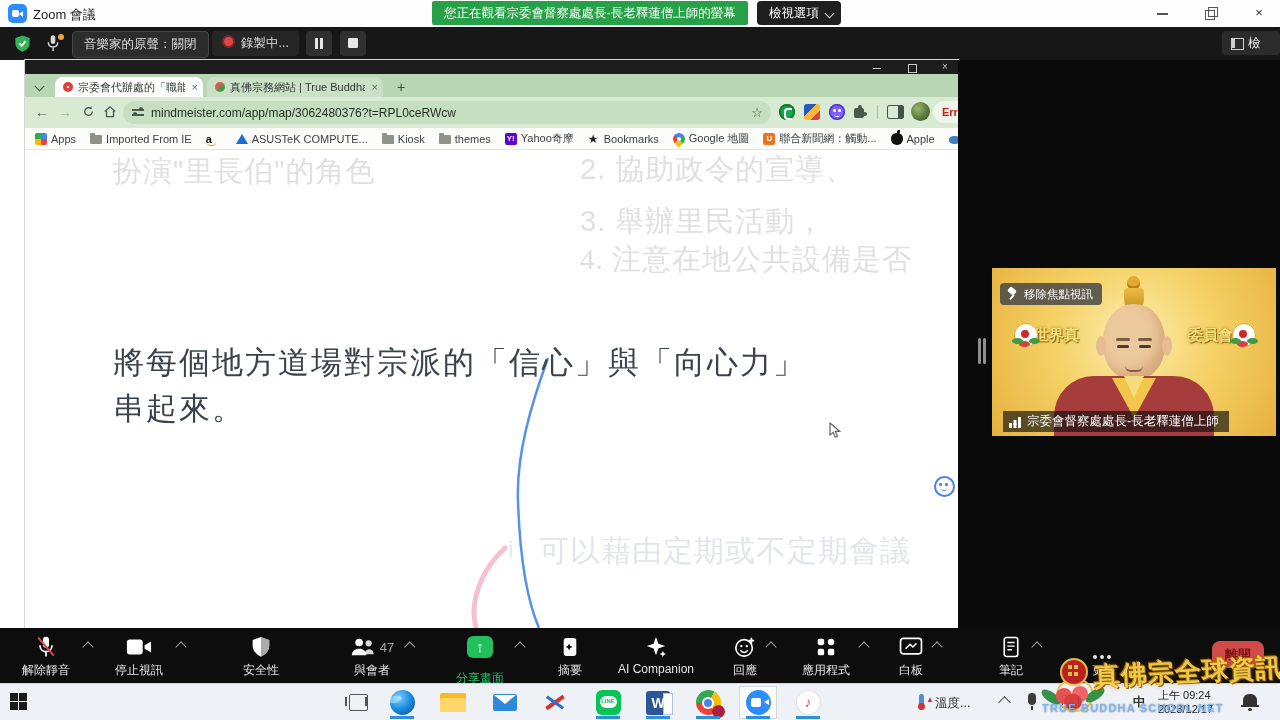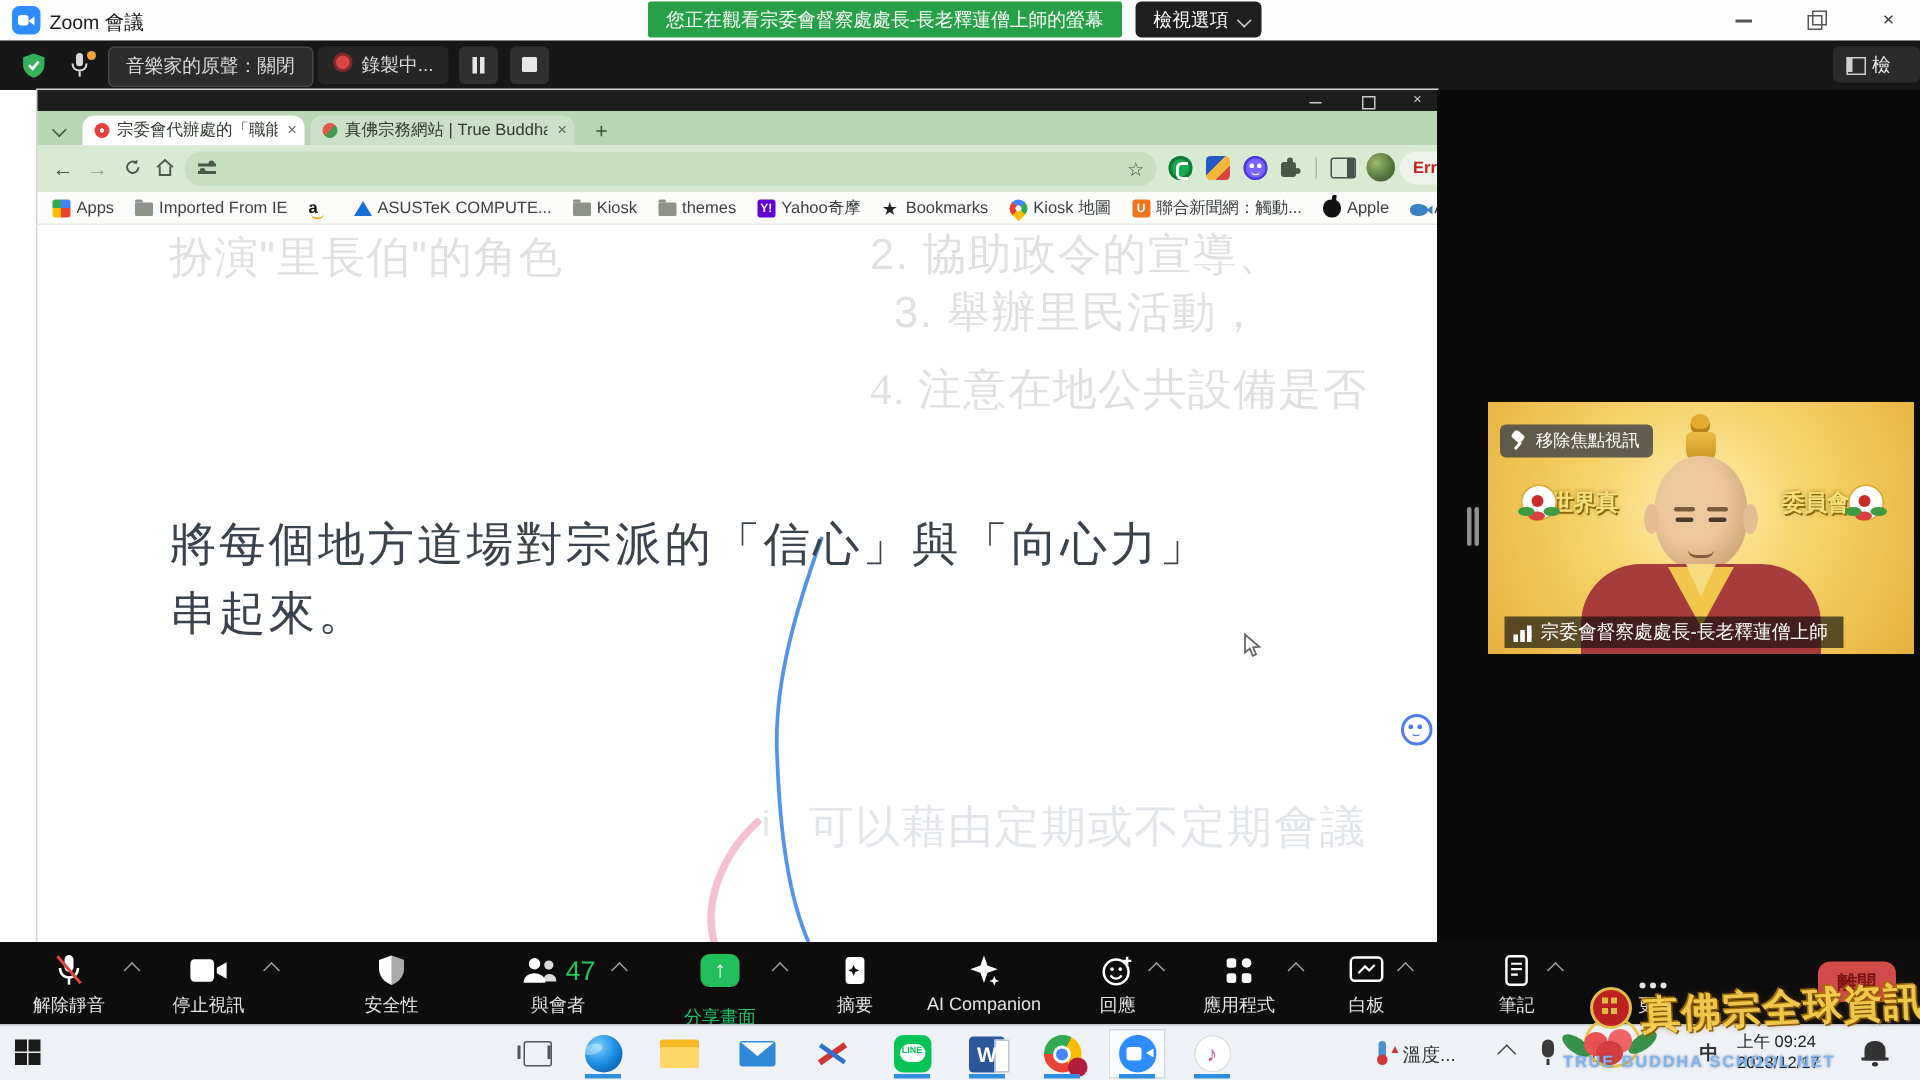--- a/index.html
+++ b/index.html
@@ -151,21 +151,21 @@
   .sigbars::before{content:"";position:absolute;left:0;bottom:0;width:3px;height:5px;background:#fff;box-shadow:4.5px 0 0 #fff,4.5px -3px 0 #fff,9px 0 0 #fff,9px -3px 0 #fff,9px -6px 0 #fff;}
 
   
   .controlbar{left:0;top:628px;width:1280px;height:55px;background:#0d0d0d;}
   .cbitem{position:absolute;top:7px;transform:translateX(-50%);text-align:center;color:#e4e4e4;font-size:12px;}
   .cbitem .ic{height:24px;display:flex;align-items:center;justify-content:center;gap:4px;margin-bottom:3px;}
   .cbitem .lbl{white-space:nowrap;}
   .cb-chev{position:absolute;top:8px;width:7px;height:7px;border-left:1.6px solid #9e9e9e;border-top:1.6px solid #9e9e9e;transform:rotate(45deg);}
   .greenlbl{color:#23c268;margin-top:11px;}
   .sharebox{width:26px;height:22px;border-radius:6px;background:#23bf5c;color:#fff;font-size:15px;line-height:22px;font-weight:bold;}
-  .cbcount{font-size:18px;color:#22c55e;}
+  .cbcount{font-size:13px;color:#a3a3a3;}
   .leavebtn{left:1212px;top:13px;width:52px;height:27px;line-height:27px;text-align:center;background:#d14b4b;color:#7e1414;font-weight:bold;font-size:13px;border-radius:8px;}
   .dots3{width:22px;height:4px;}
   .dots3::before{content:"";position:absolute;left:0;top:10px;width:4px;height:4px;border-radius:50%;background:#e4e4e4;box-shadow:7px 0 0 #e4e4e4,14px 0 0 #e4e4e4;}
 
   
   .taskbar{left:0;top:683px;width:1280px;height:37px;background:#eef1f5;border-top:1px solid #cfd4da;}
   .startbtn{left:10px;top:9px;width:17px;height:17px;}
   .startbtn::before{content:"";position:absolute;left:0;top:0;width:8px;height:8px;background:#1a1a1a;box-shadow:9px 0 0 #1a1a1a,0 9px 0 #1a1a1a,9px 9px 0 #1a1a1a;}
   .searchbox{left:45px;top:3px;width:290px;height:30px;background:#fff;border:1px solid #b9bec6;box-sizing:border-box;overflow:hidden;}
   .searchbox input{position:absolute;left:36px;top:0;width:170px;height:28px;border:none;outline:none;font-size:13px;color:#555;background:transparent;font-family:inherit;}
@@ -317,20 +317,21 @@
             </svg>
         </div>
         <div class="abs navic nav-home">
           <svg width="14" height="14" viewBox="0 0 24 24" style="margin-top:2px">
               <path d="M3 11L12 3l9 8" stroke="#4a584a" stroke-width="2.2" fill="none"></path>
               <path d="M6 10v10h12V10" stroke="#4a584a" stroke-width="2.2" fill="none"></path>
             </svg>
         </div>
         <div class="abs urlpill">
           <span class="siteinfo"></span>
+          <span class="urltxt">mindmeister.com/app/map/3062480376?t=RPL0ceRWcw</span>
           <span class="starbk">☆</span>
         </div>
         <div class="abs extic ext1"></div>
         <div class="abs extic ext2"></div>
         <div class="abs extic ext3"></div>
         <div class="abs puzzle"></div>
         <div class="abs tdiv"></div>
         <div class="abs sidepanel"></div>
         <div class="abs avatar"></div>
         <div class="abs errbadge"><span>Error</span><span class="kebab"></span></div>
@@ -364,21 +365,21 @@
         <div class="bm">
             <span class="bico i-yahoo">Y!</span>
             <span>Yahoo奇摩</span>
           </div>
         <div class="bm">
             <span class="bico i-star">★</span>
             <span>Bookmarks</span>
           </div>
         <div class="bm">
             <span class="bico i-maps"></span>
-            <span>Kiosk 地圖</span>
+            <span>Google 地圖</span>
           </div>
         <div class="bm">
             <span class="bico i-udn">U</span>
             <span>聯合新聞網：觸動...</span>
           </div>
         <div class="bm">
             <span class="bico i-apple"></span>
             <span>Apple</span>
           </div>
         <div class="bm">
@@ -393,21 +394,21 @@
           </div>
       </div>
 
       <div class="abs bcontent">
         <svg class="abs" style="left:0;top:0" width="933" height="478" viewBox="0 0 933 478">
           <path d="M480,398 C456,420 444,452 451,478" stroke="#f5b5cb" stroke-width="5" fill="none" stroke-linecap="round" opacity="0.85"></path>
           <path d="M523,208 C506,255 491,305 493,352 C495,408 501,448 514,478" stroke="#5593e8" stroke-width="2.5" fill="none"></path>
         </svg>
         <div class="abs fadetxt" style="left:88px;top:2px;">扮演"里長伯"的角色</div>
         <div class="abs fadetxt" style="left:555px;top:0px;">2. 協助政令的宣導、</div>
-        <div class="abs fadetxt" style="left:555px;top:39px;margin-left:16px;">3. 舉辦里民活動，</div>
+        <div class="abs fadetxt" style="left:555px;top:52px;">3. 舉辦里民活動，</div>
         <div class="abs fadetxt" style="left:555px;top:90px;font-family:Liberation Serif, serif;">4. 注意在地公共設備是否</div>
         <div class="abs maintxt" style="left:88px;top:192px;">將每個地方道場對宗派的「信心」與「向心力」</div>
         <div class="abs maintxt" style="left:88px;top:238px;">串起來。</div>
         <div class="abs fade2" style="left:483px;top:386px;font-size:24px;">i</div>
         <div class="abs fade2" style="left:514px;top:381px;">可以藉由定期或不定期會議</div>
         <div class="abs helpbub"></div>
         <svg class="abs" style="left:802px;top:272px;" width="14" height="17" viewBox="0 0 14 17">
           <path d="M3 1 L3 13 L6.2 10.4 L8.2 15.2 L10.4 14.2 L8.4 9.6 L12.6 9.2 Z" fill="#fff" stroke="#666" stroke-width="1.2"></path>
         </svg>
       </div>

